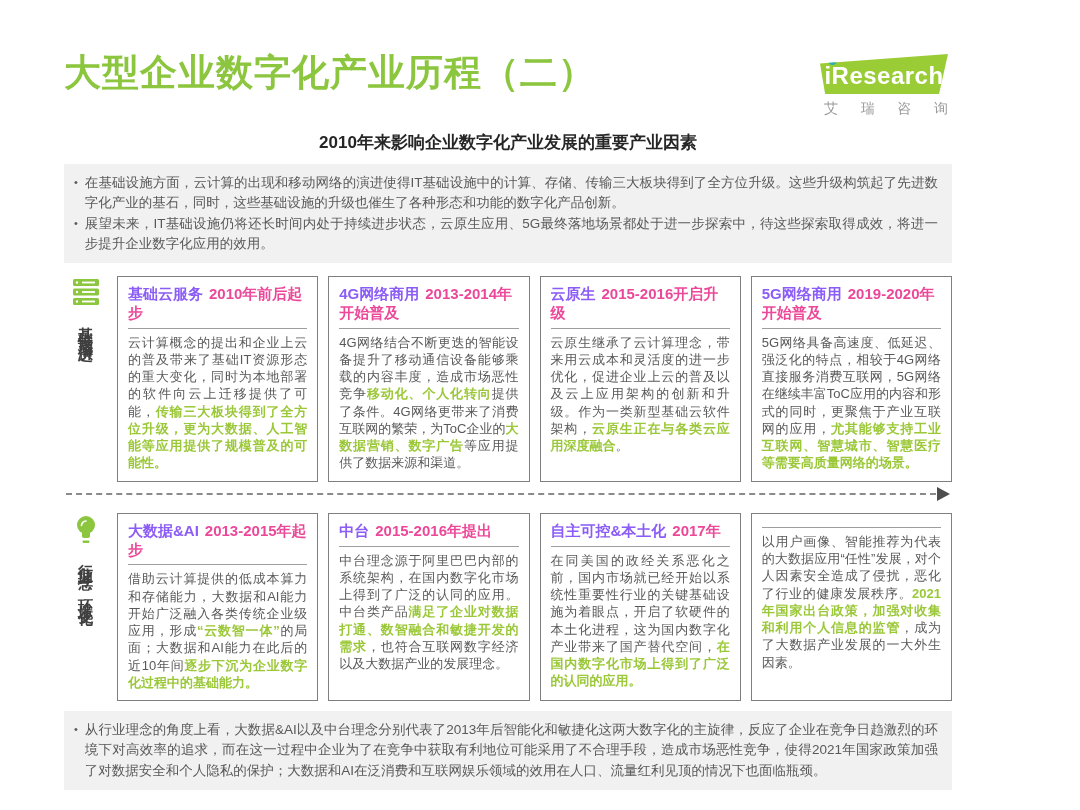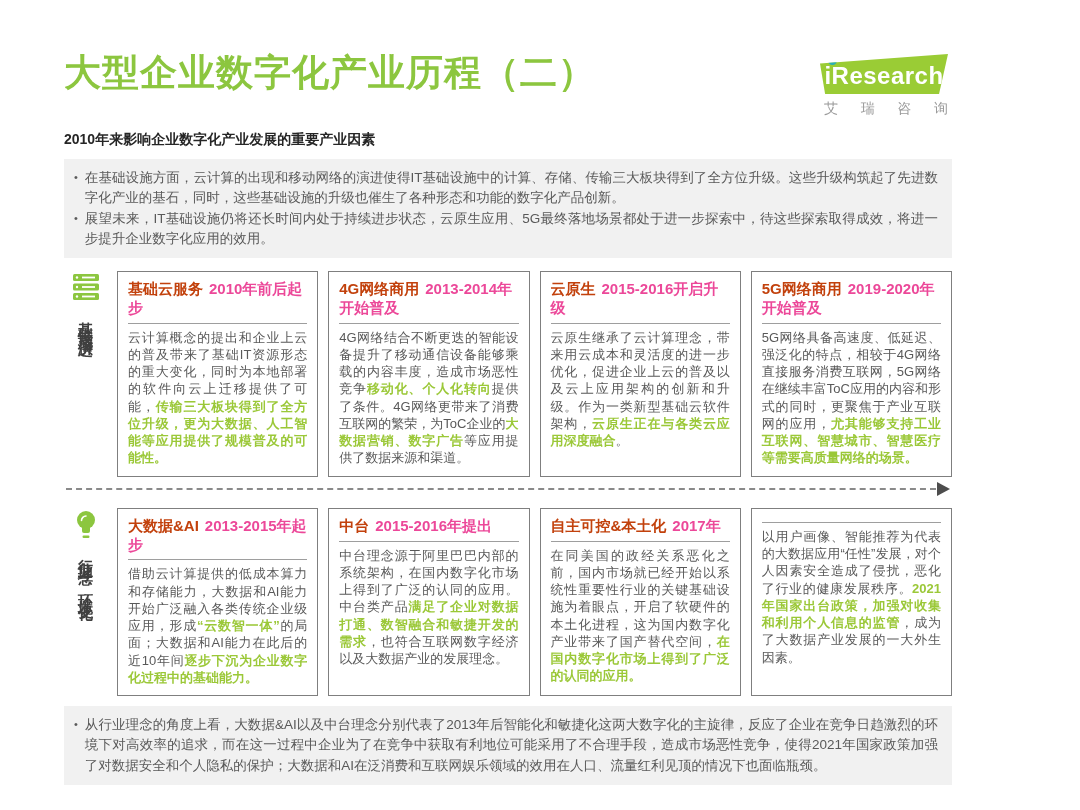--- a/index.html
+++ b/index.html
@@ -18,41 +18,41 @@
   .logo-flag {
     position:relative; width:128px; height:40px; background:#9ACC35;
     clip-path:polygon(0% 24%, 100% 0%, 93% 100%, 4% 100%);
     display:flex; align-items:center; justify-content:center;
   }
   .logo-text { color:#ffffff; font-size:24px; font-weight:bold; letter-spacing:0.5px; padding-top:4px; }
   .logo-idot { position:absolute; left:8px; top:2px; width:9px; height:9px; border-radius:50%; background:#2BAFB4; }
   .logo-cn { display:flex; justify-content:space-between; padding:6px 4px 0 4px; font-size:14px; color:#9a9a9a; }
 
   .subtitle { margin-top:13px; font-size:27px; font-weight:bold; color:#3f3f3f; letter-spacing:0.5px; }
-  .section-heading { margin-top:13px; text-align:left; font-size:14px; font-weight:bold; color:#262626; }
+  .section-heading { margin-top:13px; text-align:center; font-size:17px; font-weight:bold; color:#262626; }
 
   
   .graybox { margin-top:10px; background:#F1F1F1; padding:9px 14px 9px 10px; }
   .bullet-row { display:flex; gap:7px; font-size:13.5px; color:#595959; line-height:1.5; text-align:justify; }
   .bullet-dot { flex:0 0 auto; font-size:11px; line-height:1.8; color:#595959; }
 
   
   .row { display:flex; margin-top:13px; gap:9px; }
   .rail { flex:0 0 44px; display:flex; flex-direction:column; align-items:center; gap:7px; padding-top:2px; }
   .rail-icon { width:28px; height:30px; display:flex; align-items:center; justify-content:center; }
   .rail-label {
     writing-mode:vertical-lr; text-orientation:upright;
     font-size:15px; font-weight:bold; color:#3f3f3f; letter-spacing:4px; line-height:1;
   }
   .cards { flex:1; display:flex; gap:10px; }
   .card { flex:1; border:1.6px solid #7f7f7f; background:#ffffff; padding:8px 10px 9px; }
   #row-0 .card { min-height:130px; }
   #row-1 .card { min-height:156px; }
   .card-head { font-size:15px; font-weight:bold; line-height:1.25; }
-  .card-title { color:#c2410c; margin-right:6px; }
+  .card-title { color:#8b5cf6; margin-right:6px; }
   .card-period { color:#ec4899; }
   .card-rule { border-top:1px solid #9e9e9e; margin:5px 0 5px; }
   .card-body { font-size:13px; color:#595959; line-height:1.33; text-align:justify; }
   .card-body .hl { color:#9BC838; font-weight:bold; }
 
   .timeline { position:relative; margin:8px 2px 0 2px; height:10px; }
   .timeline-line { position:absolute; left:0; right:14px; top:3px; border-top:2px dashed #8a8a8a; }
   .timeline-arrowhead {
     position:absolute; right:0; top:-3px; width:0; height:0;
     border-left:13px solid #4d4d4d; border-top:7px solid transparent; border-bottom:7px solid transparent;

